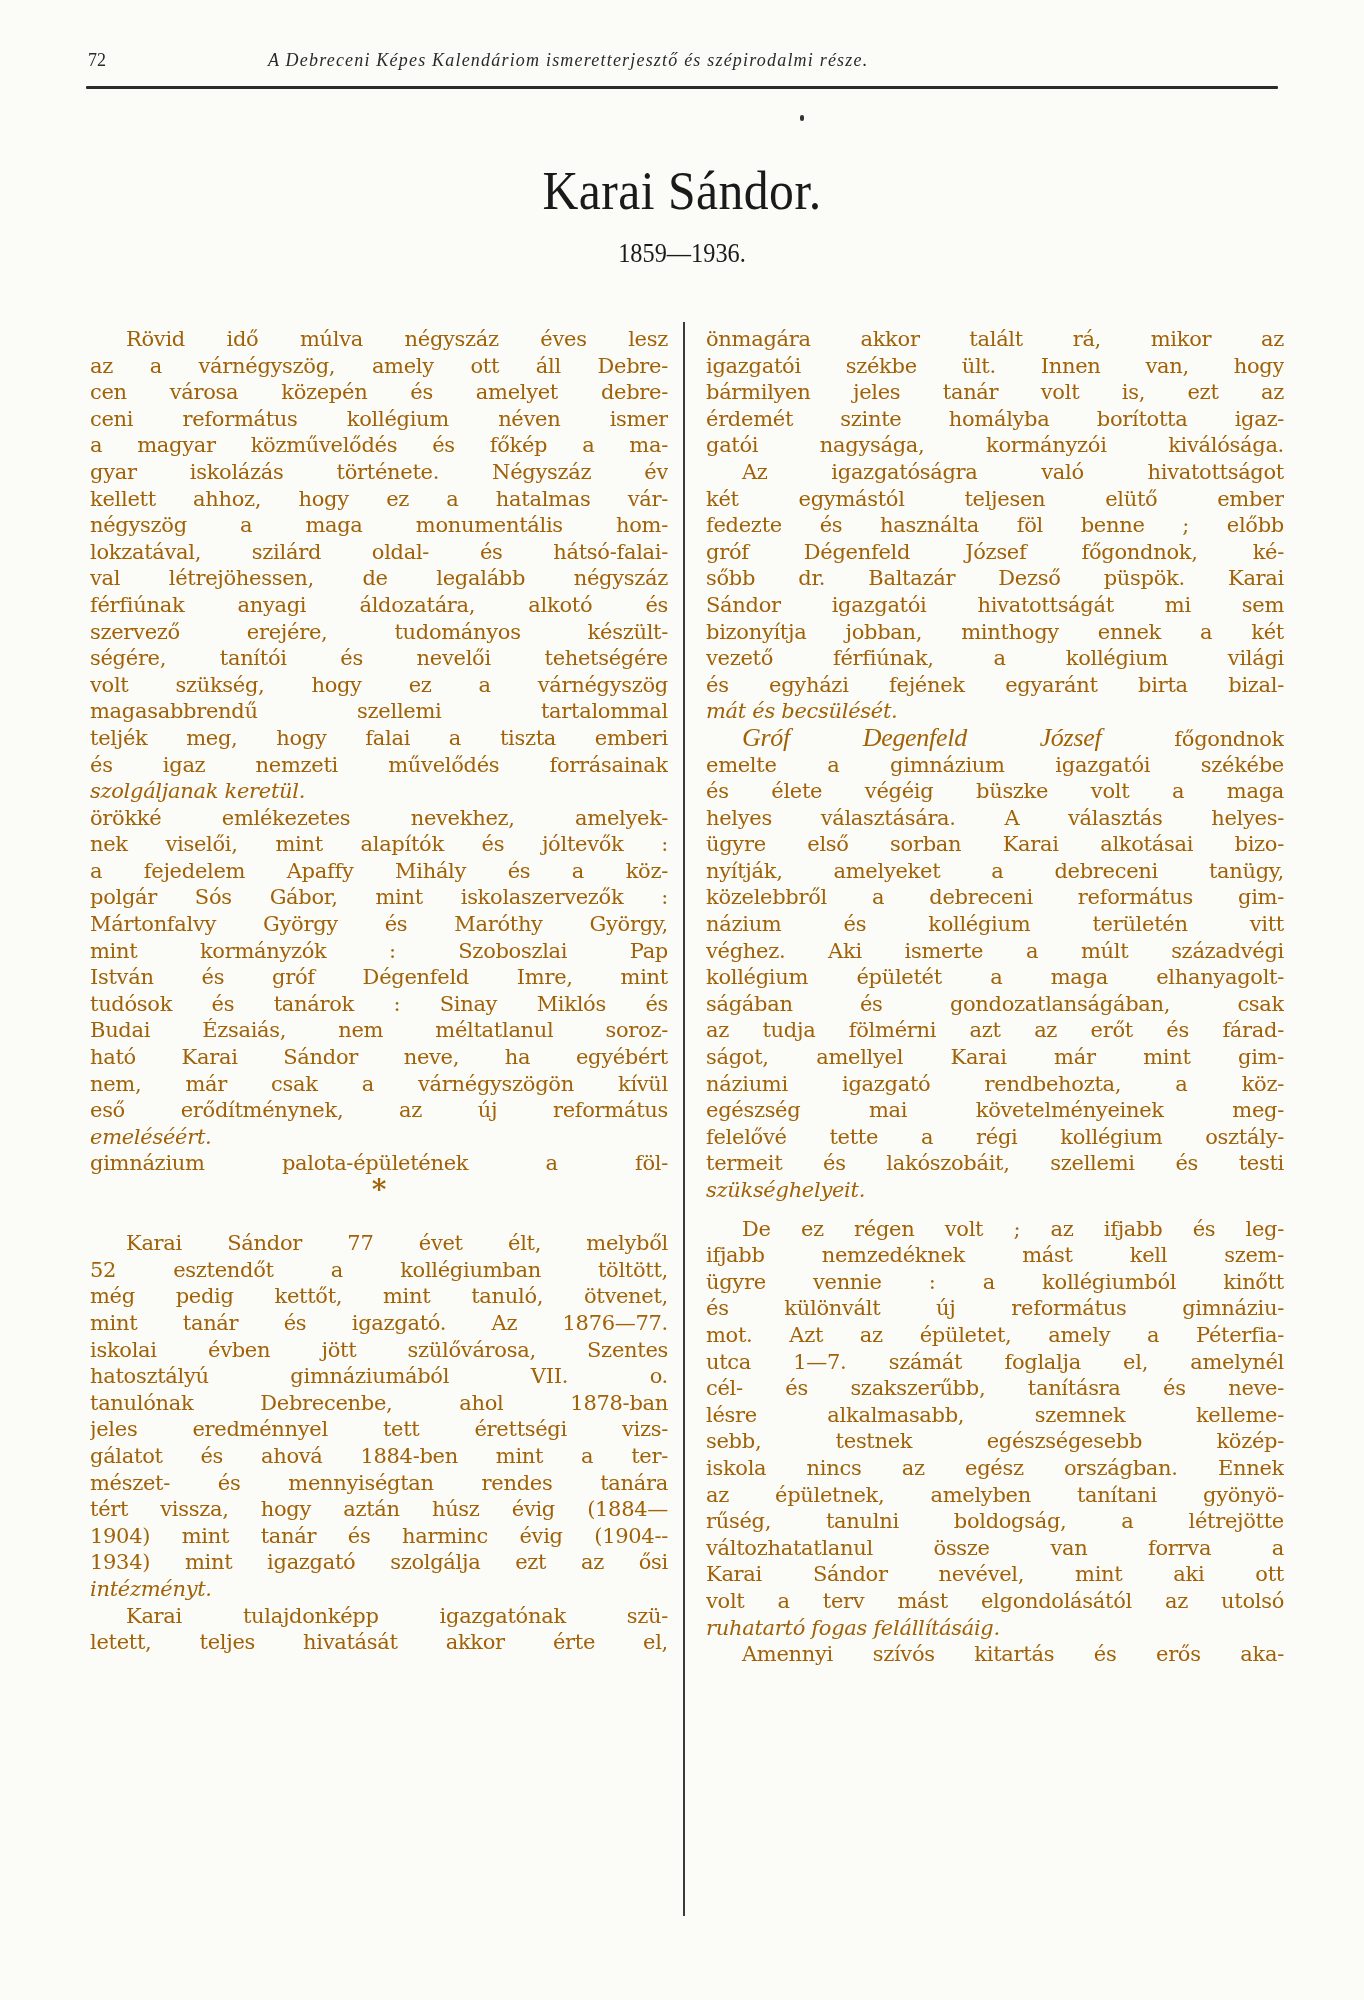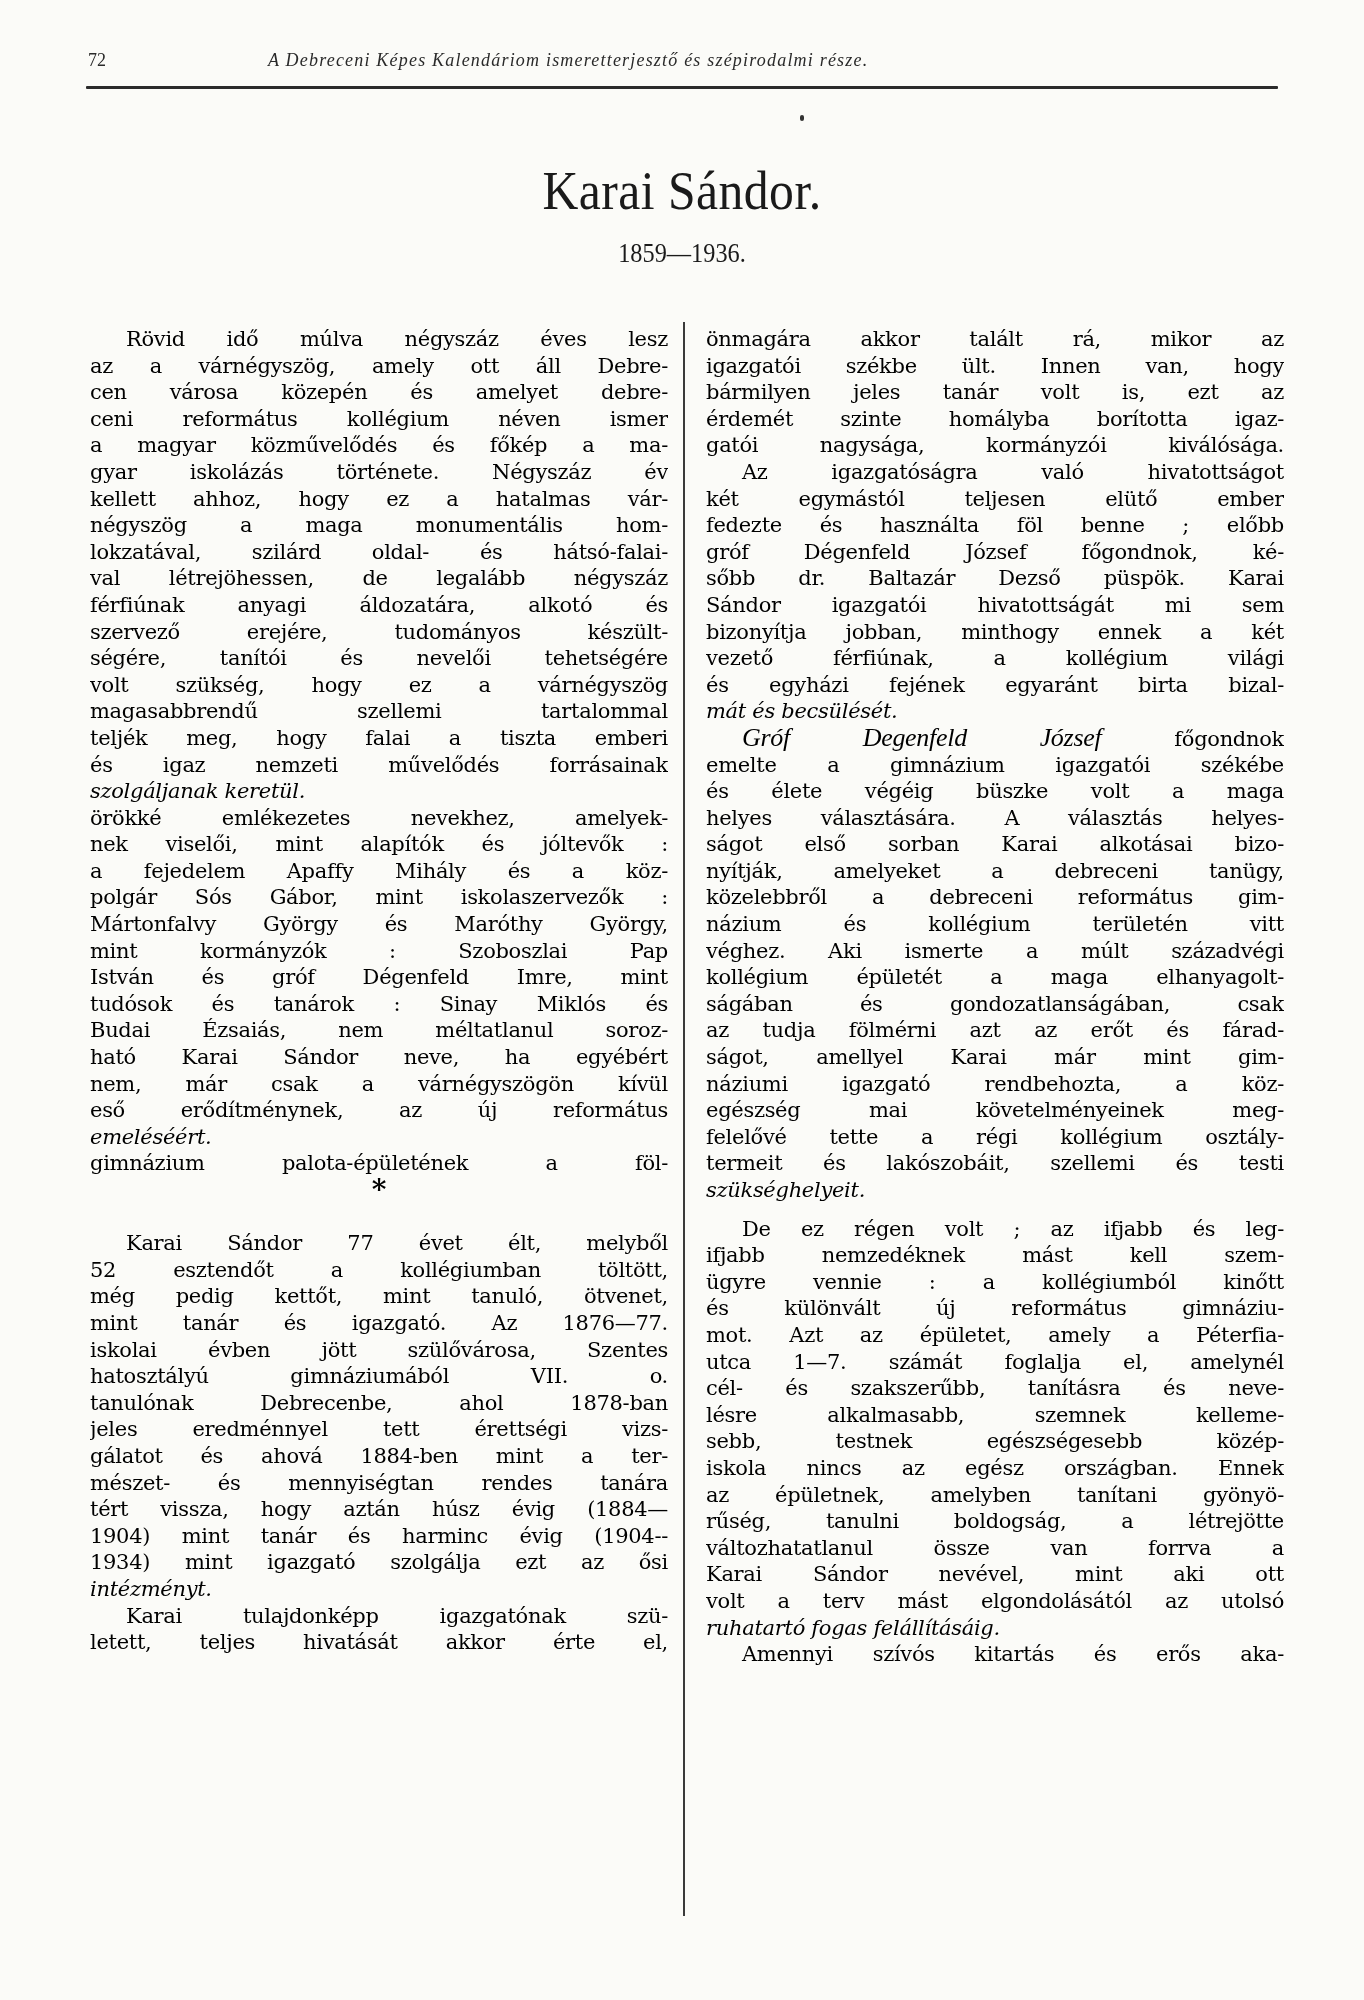--- a/index.html
+++ b/index.html
@@ -26,21 +26,21 @@
     font-family: "Liberation Serif", serif; font-size: 54px; color: #1a1a1a;
     letter-spacing: 0.5px; transform: scaleX(0.92);
   }
   .dates {
     position: absolute; left: 0; width: 1364px; top: 238px; text-align: center;
     font-family: "Liberation Serif", serif; font-size: 27px; color: #1a1a1a;
     transform: scaleX(0.9);
   }
   .col {
     position: absolute; top: 326px;
-    font-family: "DejaVu Serif", serif; font-size: 21px; color: #000000;
+    font-family: "DejaVu Serif", serif; font-size: 21px; color: #a16207;
   }
   .col.left { left: 90px; width: 578px; }
   .col.right { left: 706px; width: 578px; }
   .line {
     display: block; height: 26.6px; line-height: 26.6px; white-space: nowrap;
     text-align: justify; text-align-last: justify; overflow: hidden;
     letter-spacing: -0.3px;
   }
   .line.last { text-align-last: left; font-style: italic; }
   .line.indent { padding-left: 36px; }
@@ -131,21 +131,21 @@
     <span class="line">sőbb dr. Baltazár Dezső püspök. Karai</span>
     <span class="line">Sándor igazgatói hivatottságát mi sem</span>
     <span class="line">bizonyítja jobban, minthogy ennek a két</span>
     <span class="line">vezető férfiúnak, a kollégium világi</span>
     <span class="line">és egyházi fejének egyaránt birta bizal-</span>
     <span class="line last">mát és becsülését.</span>
     <span class="line indent"><em class="it">Gróf Degenfeld József</em><span> főgondnok</span></span>
     <span class="line">emelte a gimnázium igazgatói székébe</span>
     <span class="line">és élete végéig büszke volt a maga</span>
     <span class="line">helyes választására. A választás helyes-</span>
-    <span class="line">ságot első sorban Karai alkotásai bizo-</span>
+    <span class="line">ügyre első sorban Karai alkotásai bizo-</span>
     <span class="line">nyítják, amelyeket a debreceni tanügy,</span>
     <span class="line">közelebbről a debreceni református gim-</span>
     <span class="line">názium és kollégium területén vitt</span>
     <span class="line">véghez. Aki ismerte a múlt századvégi</span>
     <span class="line">kollégium épületét a maga elhanyagolt-</span>
     <span class="line">ságában és gondozatlanságában, csak</span>
     <span class="line">az tudja fölmérni azt az erőt és fárad-</span>
     <span class="line">ságot, amellyel Karai már mint gim-</span>
     <span class="line">náziumi igazgató rendbehozta, a köz-</span>
     <span class="line">egészség mai követelményeinek meg-</span>

